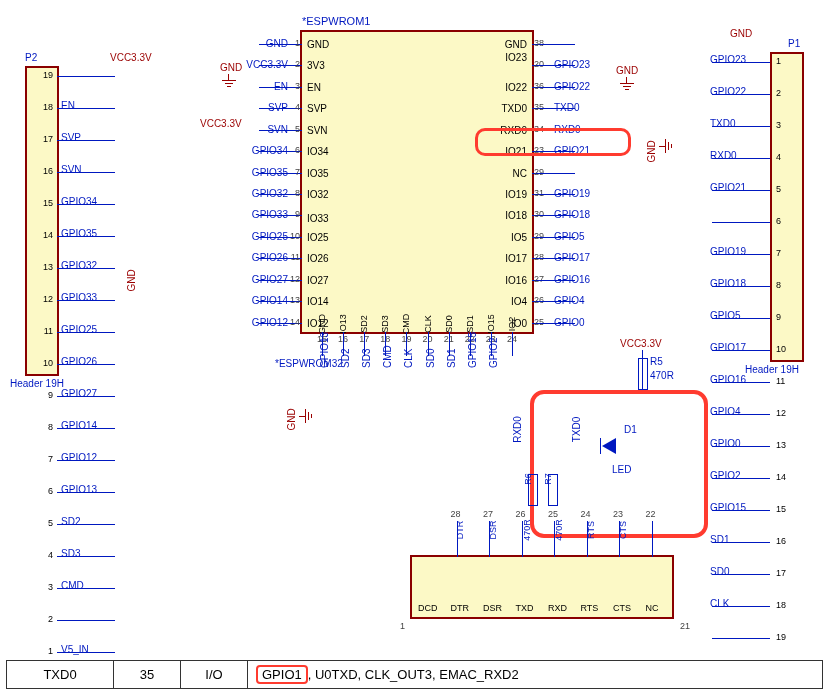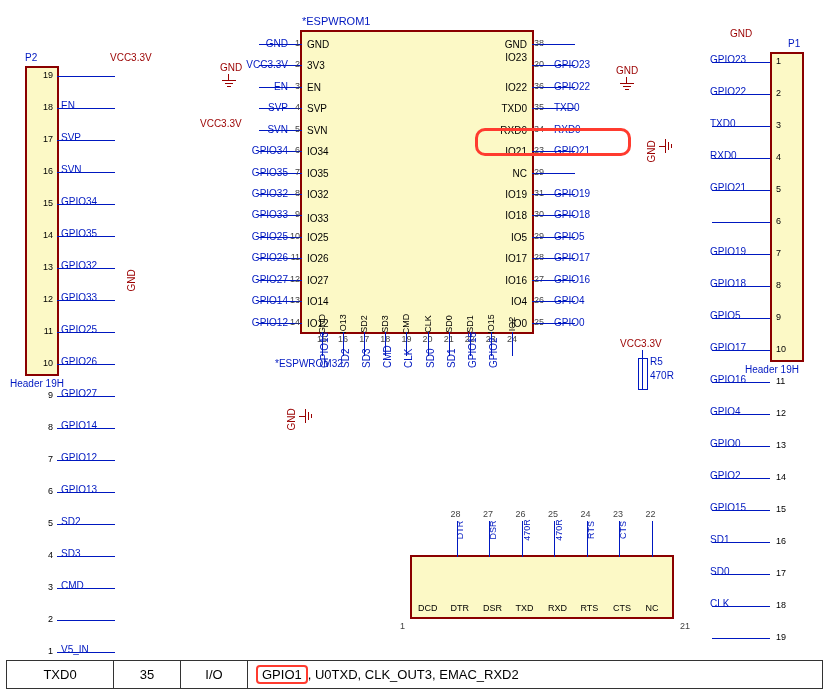--- a/index.html
+++ b/index.html
@@ -495,20 +495,32 @@
       <div class="b3"></div>
     </div>
 
 <div class="pinhl" style="left:475px;top:128px;width:150px;height:22px"></div>
 
 <span class="vlabel" style="left:620px;top:338px">VCC3.3V</span>
 <div class="wire" style="left:642px;top:350px;width:1px;height:40px"></div>
 <div class="res-v" style="left:638px;top:358px"></div>
 <span class="net" style="position:absolute;left:650px;top:356px">R5</span>
 <span class="net" style="position:absolute;left:650px;top:370px">470R</span>
+<div class="ledbox">
+  <span class="net" style="position:absolute;left:90px;top:30px">D1</span>
+  <div class="ledtri" style="left:68px;top:44px"></div>
+  <div class="ledbar" style="left:66px;top:44px"></div>
+  <span class="net" style="position:absolute;left:78px;top:70px">LED</span>
+  <span class="net" style="position:absolute;left:30px;top:30px;transform:rotate(-90deg)">TXD0</span>
+  <span class="net" style="position:absolute;left:-30px;top:30px;transform:rotate(-90deg)">RXD0</span>
+  <span class="net tiny" style="position:absolute;left:-12px;top:80px;transform:rotate(-90deg)">R6</span>
+  <span class="net tiny" style="position:absolute;left:8px;top:80px;transform:rotate(-90deg)">R7</span>
+  <div class="res-v" style="left:-6px;top:80px"></div>
+  <div class="res-v" style="left:14px;top:80px"></div>
+</div>
 
 <div class="conn" id="conn">
   <span class="ends" style="left:-12px">1</span>
   <span class="ends" style="right:-18px">21</span>
 <div class="col" style="left:6px">
        <span class="vlbl net"></span>
      </div>
      <div style="position:absolute;left:6px;top:46px;font-size:9px">DCD</div>
       <div class="col" style="left:38.5px">
        <span class="vlbl net">DTR</span>

